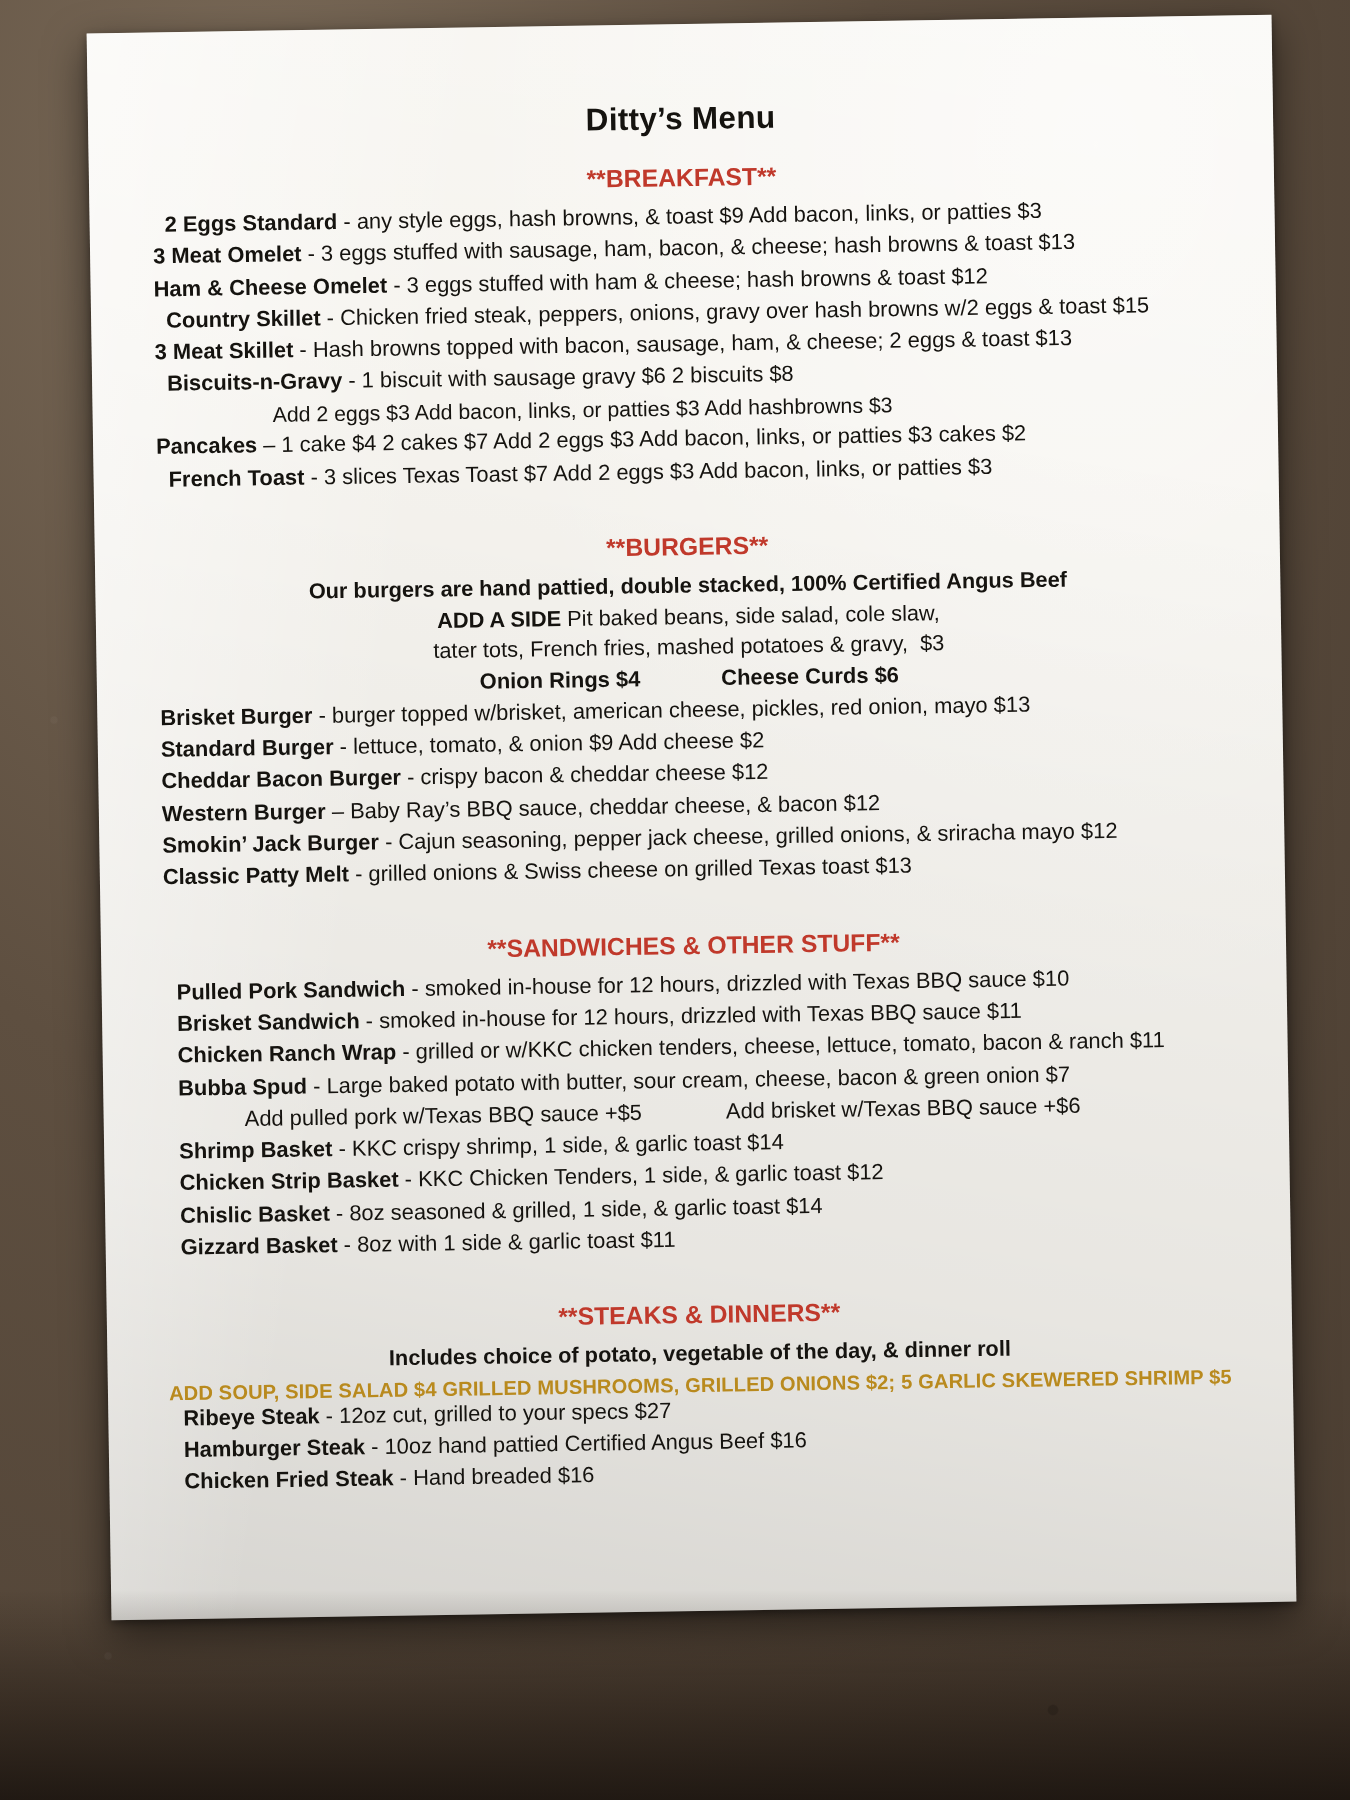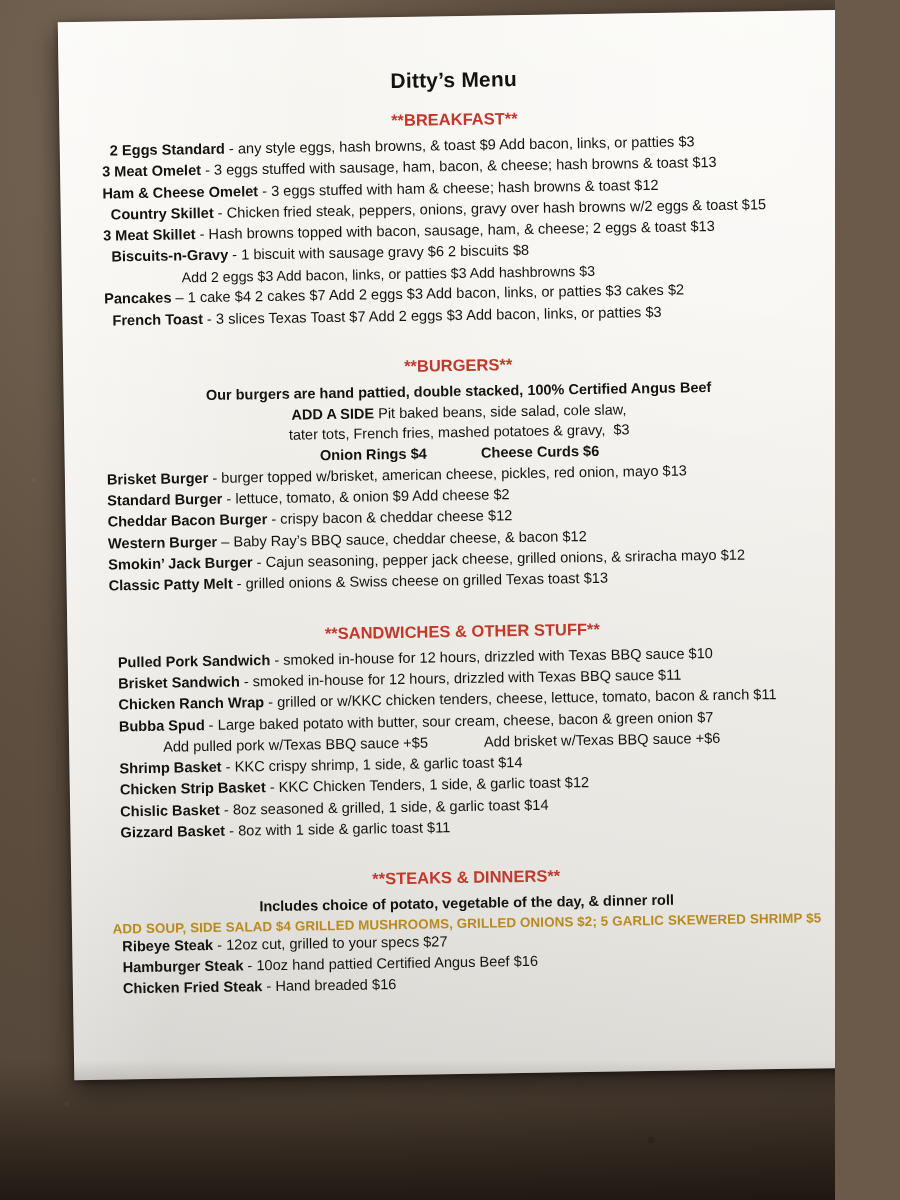--- a/index.html
+++ b/index.html
@@ -8,21 +8,21 @@
     width: 900px;
     height: 1200px;
     overflow: hidden;
   }
   body {
     font-family: "Liberation Sans", sans-serif;
     background: #6b5a4a;
   }
   #scene {
     position: relative;
-    width: 835px;
+    width: 900px;
     height: 1200px;
     background:
       radial-gradient(ellipse at 20% 10%, #7a6a58 0%, #5e4f40 40%, #4a3d31 100%),
       linear-gradient(160deg, #6d5c4b 0%, #57483b 50%, #3f342a 100%);
     overflow: hidden;
   }
   
   #scene::before {
     content: "";
     position: absolute;

